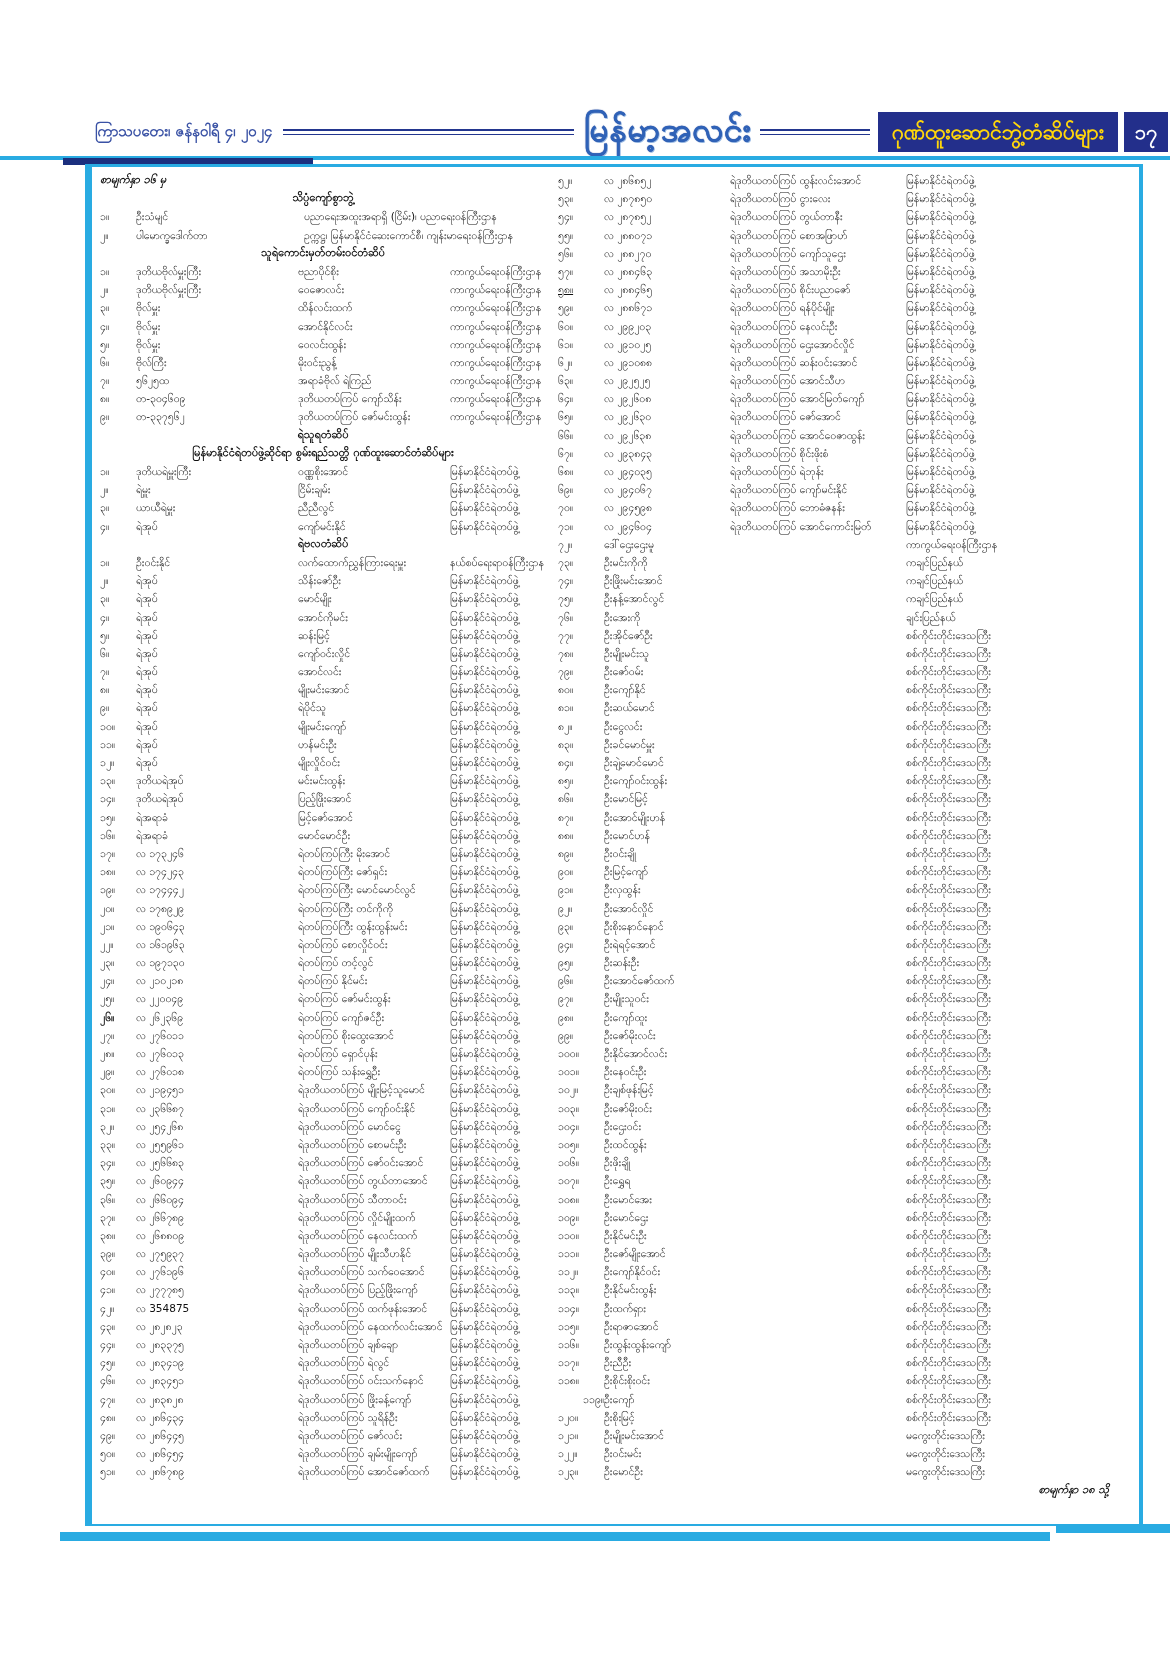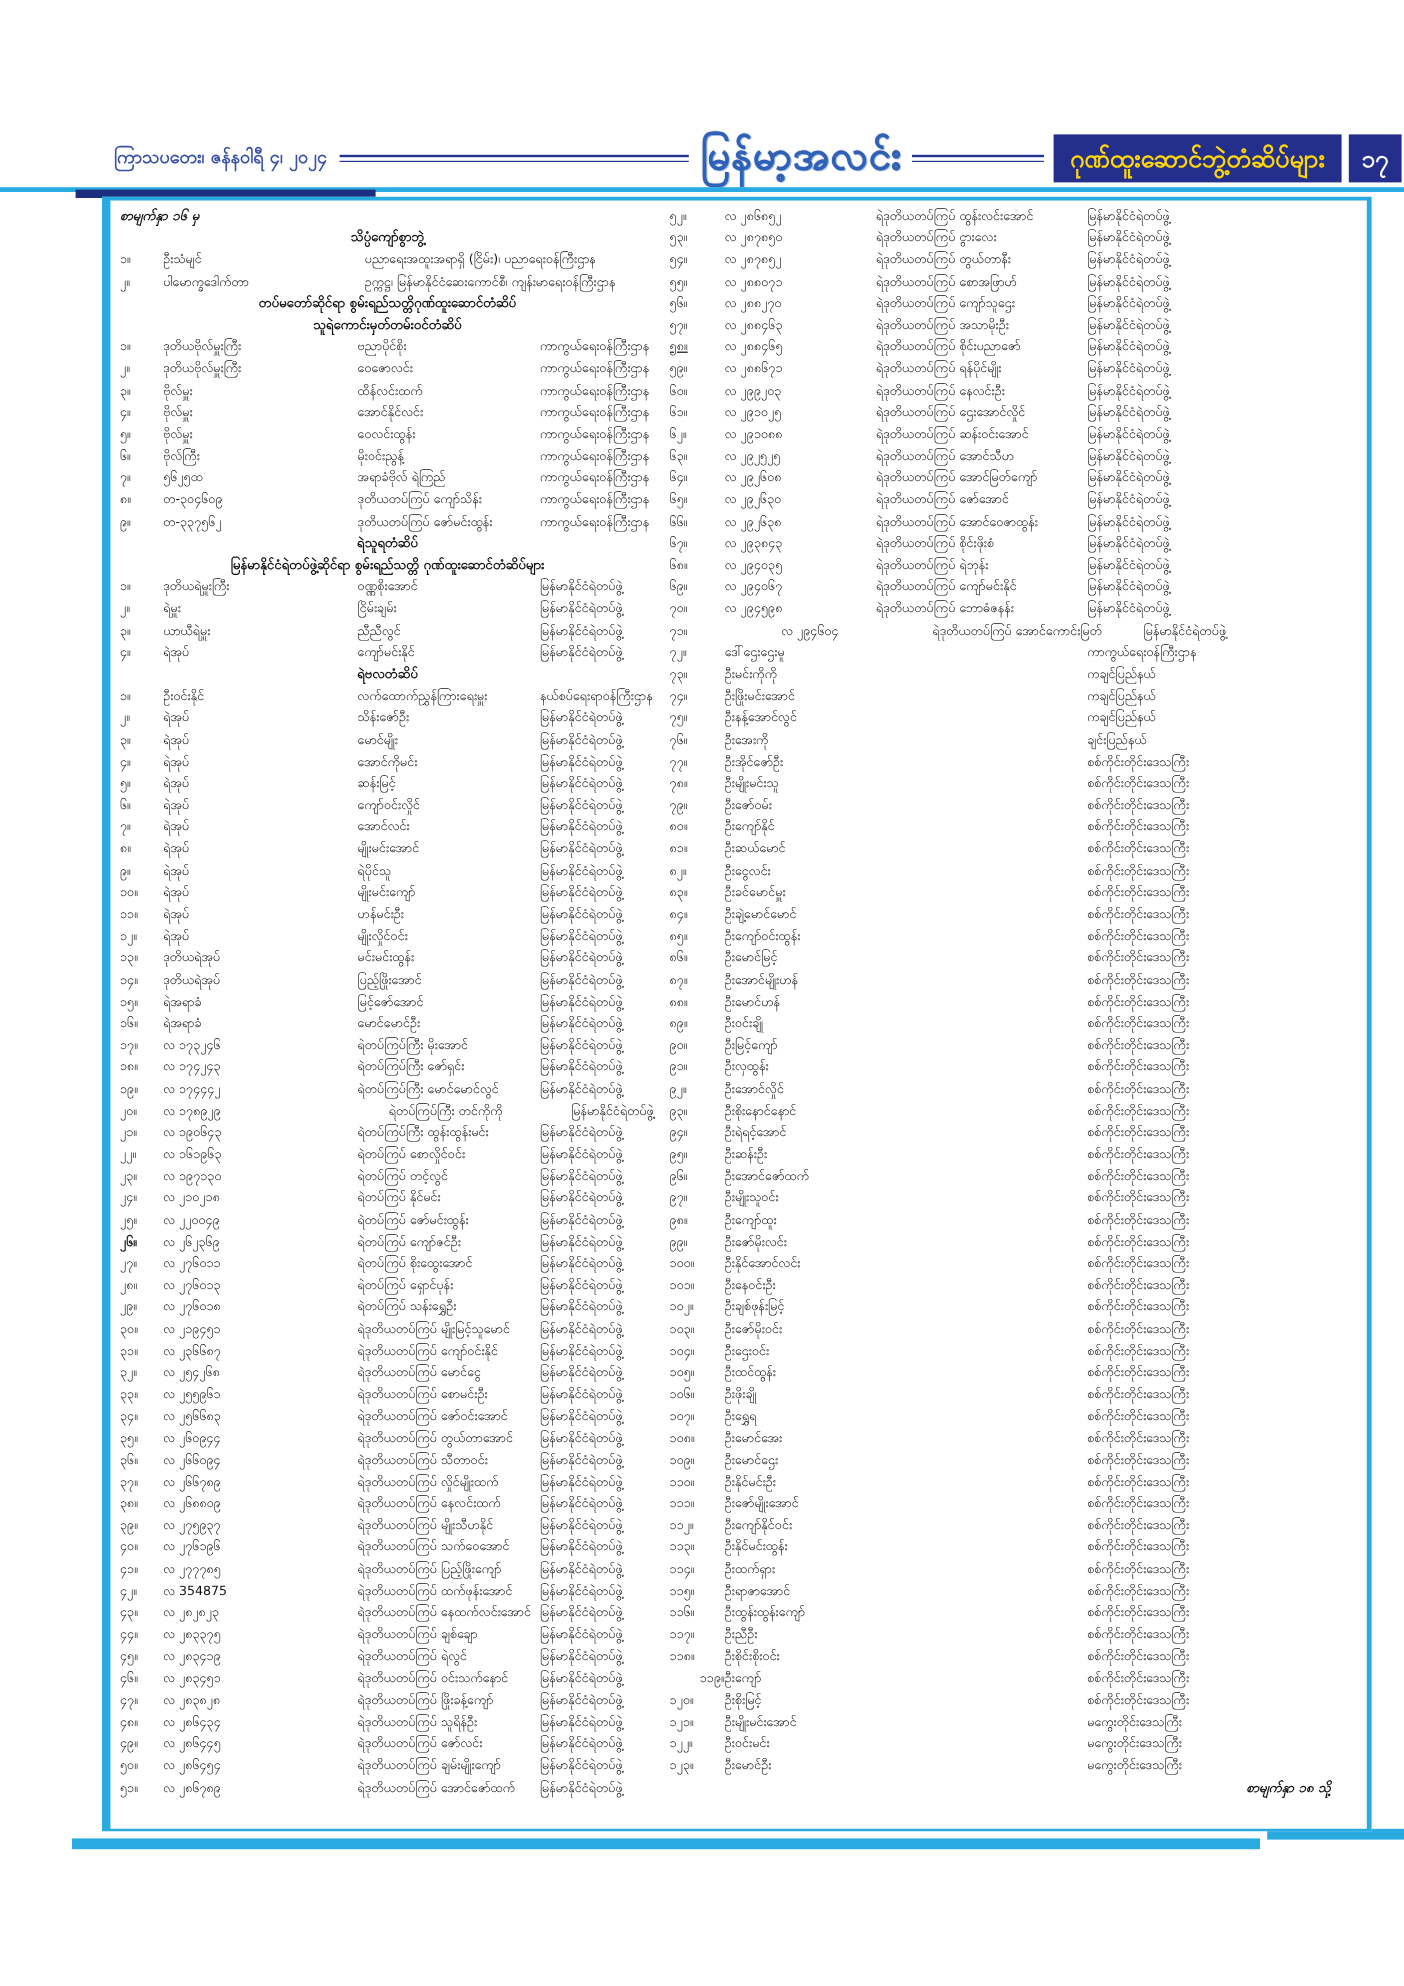--- a/index.html
+++ b/index.html
@@ -77,21 +77,20 @@
         <div class="row">
           <span style="width: 36px;">၁။</span>
           <span style="width: 168px;">ဦးသံမျင်</span>
           <span style="flex: 1 1 0%;">ပညာရေးအထူးအရာရှိ (ငြိမ်း)၊ ပညာရေးဝန်ကြီးဌာန</span>
         </div>
         <div class="row">
           <span style="width: 36px;">၂။</span>
           <span style="width: 168px;">ပါမောက္ခဒေါက်တာ</span>
           <span style="flex: 1 1 0%;">ဥက္ကဋ္ဌ၊ မြန်မာနိုင်ငံဆေးကောင်စီ၊ ကျန်းမာရေးဝန်ကြီးဌာန</span>
         </div>
-        <div class="sec-title">တပ်မတော်ဆိုင်ရာ စွမ်းရည်သတ္တိဂုဏ်ထူးဆောင်တံဆိပ်</div>
         <div class="sec-title">သူရဲကောင်းမှတ်တမ်းဝင်တံဆိပ်</div>
         <div class="row">
           <span style="width: 36px;">၁။</span>
           <span style="width: 162px;">ဒုတိယဗိုလ်မှူးကြီး</span>
           <span style="width: 152px;">ဗညာပိုင်စိုး</span>
           <span style="flex: 1 1 0%;">ကာကွယ်ရေးဝန်ကြီးဌာန</span>
         </div>
         <div class="row">
           <span style="width: 36px;">၂။</span>
           <span style="width: 162px;">ဒုတိယဗိုလ်မှူးကြီး</span>
@@ -277,21 +276,21 @@
         </div>
         <div class="row">
           <span style="width: 36px;">၁၉။</span>
           <span style="width: 162px;">လ ၁၇၄၄၄၂</span>
           <span style="width: 152px;">ရဲတပ်ကြပ်ကြီး မောင်မောင်လွင်</span>
           <span style="flex: 1 1 0%;">မြန်မာနိုင်ငံရဲတပ်ဖွဲ့</span>
         </div>
         <div class="row">
           <span style="width: 36px;">၂၀။</span>
           <span style="width: 162px;">လ ၁၇၈၉၂၉</span>
-          <span style="width: 152px; margin-left: 26px;">ရဲတပ်ကြပ်ကြီး တင်ကိုကို</span>
+          <span style="width: 152px;">ရဲတပ်ကြပ်ကြီး တင်ကိုကို</span>
           <span style="flex: 1 1 0%;">မြန်မာနိုင်ငံရဲတပ်ဖွဲ့</span>
         </div>
         <div class="row">
           <span style="width: 36px;">၂၁။</span>
           <span style="width: 162px;">လ ၁၉၀၆၄၃</span>
           <span style="width: 152px;">ရဲတပ်ကြပ်ကြီး ထွန်းထွန်းမင်း</span>
           <span style="flex: 1 1 0%;">မြန်မာနိုင်ငံရဲတပ်ဖွဲ့</span>
         </div>
         <div class="row">
           <span style="width: 36px;">၂၂။</span>
@@ -586,21 +585,21 @@
           <span style="flex: 1 1 0%;">မြန်မာနိုင်ငံရဲတပ်ဖွဲ့</span>
         </div>
         <div class="row">
           <span style="width: 46px;">၇၀။</span>
           <span style="width: 126px;">လ ၂၉၄၅၉၈</span>
           <span style="width: 176px;">ရဲဒုတိယတပ်ကြပ် ဘောဓံဇနန်း</span>
           <span style="flex: 1 1 0%;">မြန်မာနိုင်ငံရဲတပ်ဖွဲ့</span>
         </div>
         <div class="row">
           <span style="width: 46px;">၇၁။</span>
-          <span style="width: 126px; margin-left: 47px;">လ ၂၉၄၆၀၄</span>
+          <span style="width: 126px;">လ ၂၉၄၆၀၄</span>
           <span style="width: 176px;">ရဲဒုတိယတပ်ကြပ် အောင်ကောင်းမြတ်</span>
           <span style="flex: 1 1 0%;">မြန်မာနိုင်ငံရဲတပ်ဖွဲ့</span>
         </div>
         <div class="row">
           <span style="width: 46px;">၇၂။</span>
           <span style="width: 126px;">ဒေါ်ဌေးဌေးမူ</span>
           <span style="width: 176px;"></span>
           <span style="flex: 1 1 0%;">ကာကွယ်ရေးဝန်ကြီးဌာန</span>
         </div>
         <div class="row">

